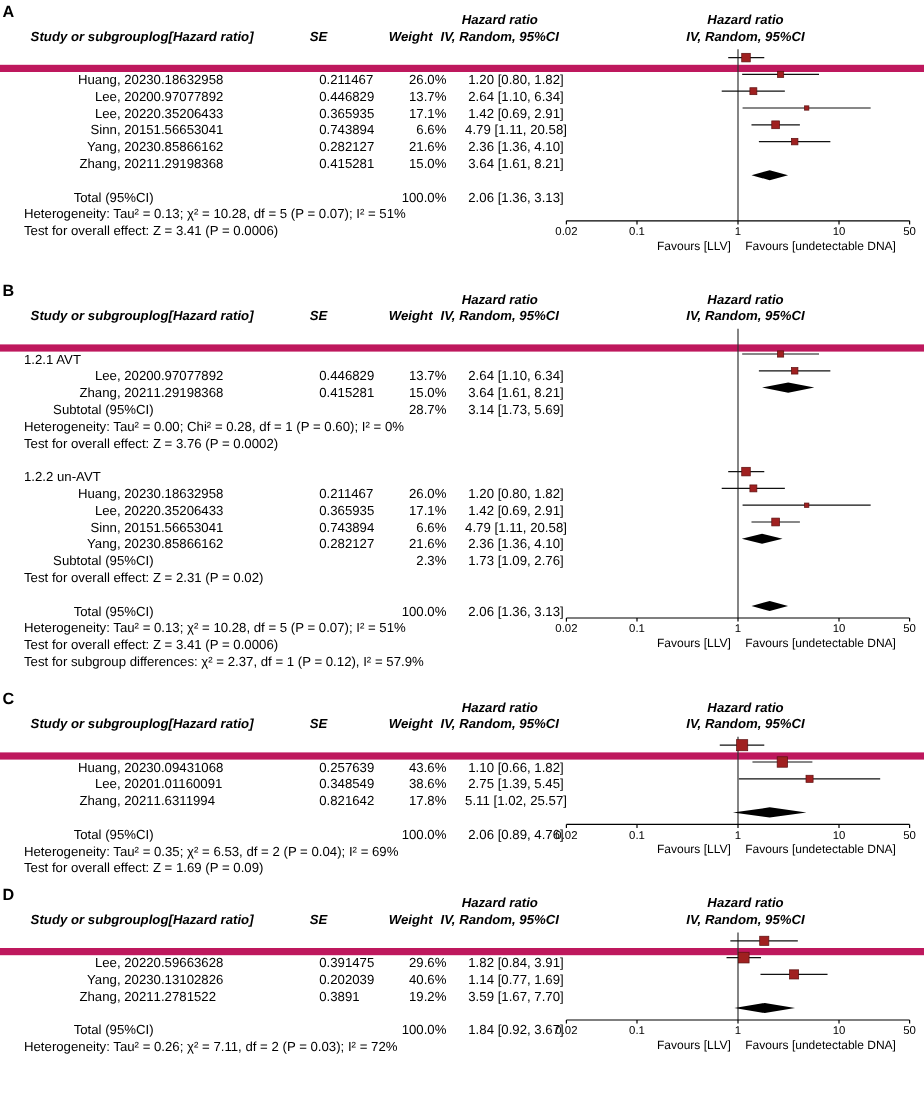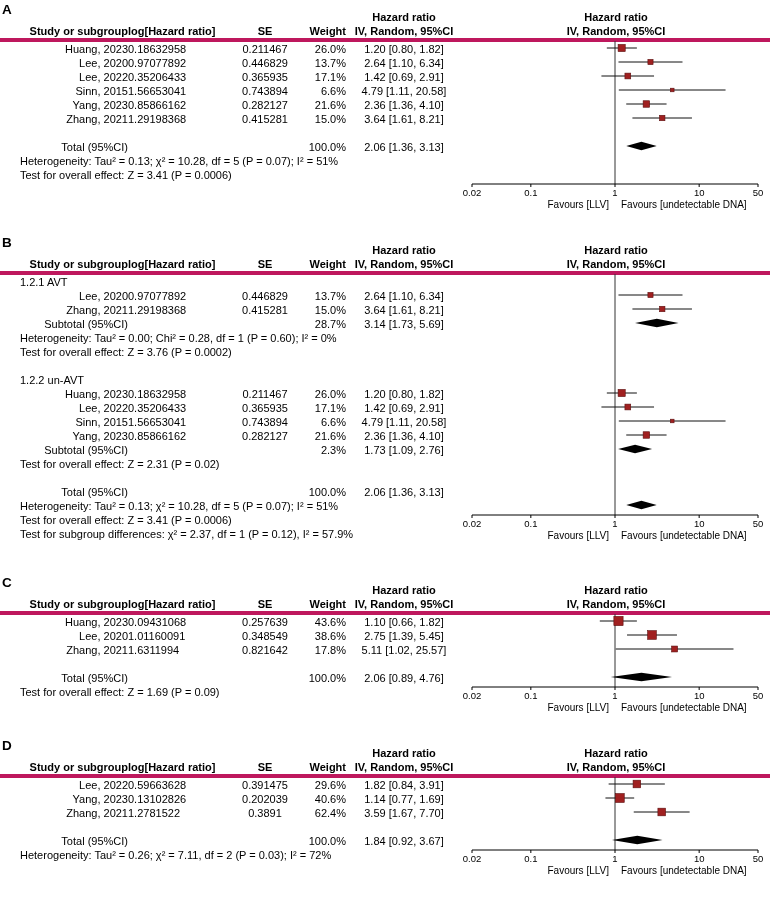--- a/index.html
+++ b/index.html
@@ -8,27 +8,27 @@
     font-family:"Liberation Sans","DejaVu Sans",sans-serif;
     color:#000;
     -webkit-font-smoothing:antialiased;
   }
   #figure { position:relative; padding:5px 0 4px 0; }
   .panel { position:relative; margin-bottom:14px; }
   .panel-letter {
     position:absolute; left:2px; top:-3px;
     font-weight:bold; font-size:13.5px;
   }
-  .hdr-wrap { padding-top:5px; padding-bottom:0; border-bottom:4px solid #be185d; }
+  .hdr-wrap { padding-top:5px; padding-bottom:16px; border-bottom:6px solid #be185d;font-style:italic; }
   .hdr-row { display:flex; font-weight:bold; font-size:11px; line-height:14px; height:14px; white-space:nowrap; }
   .t-row { display:flex; font-size:11px; line-height:14px; height:14px; white-space:nowrap; }
   .cell { box-sizing:border-box; overflow:visible; }
   .c-study { width:128px; padding-left:8px; text-align:right; }
   .c-loghr { width:112px; text-align:left; }
-  .c-se    { width:50px;  text-align:center; }
+  .c-se    { width:50px;  text-align:left;margin-left:26px; }
   .c-w     { width:56px;  text-align:right; }
   .c-ci    { width:116px; text-align:center; }
   .c-plot  { width:308px; text-align:center; }
   .c-full  { width:462px; padding-left:20px; text-align:left; }
   .plot-wrap { position:absolute; left:462px; top:0; width:308px; }
   svg { display:block; overflow:visible; }
   svg text { font-family:"Liberation Sans","DejaVu Sans",sans-serif; }
 </style>
 </head>
 <body>
@@ -333,20 +333,23 @@
         </div>
         <div class="t-row"></div>
         <div class="t-row">
           <div class="cell c-study">Total (95%CI)</div>
           <div class="cell c-loghr"></div>
           <div class="cell c-se"></div>
           <div class="cell c-w">100.0%</div>
           <div class="cell c-ci">2.06 [0.89, 4.76]</div>
         </div>
         <div class="t-row">
+          <div class="cell c-full">Heterogeneity: Tau² = 0.35; χ² = 6.53, df = 2 (P = 0.04); I² = 69%</div>
+        </div>
+        <div class="t-row">
           <div class="cell c-full">Test for overall effect: Z = 1.69 (P = 0.09)</div>
         </div>
       </div>
       <div class="plot-wrap">
         <svg width="308" height="139" viewBox="0 0 308 139">
           <line x1="153" y1="36" x2="153" y2="109" stroke="#333" stroke-width="1"></line>
           <line x1="137.81125790823023" y1="43" x2="174.88985584616023" y2="43" stroke="#111" stroke-width="1"></line>
           <rect x="151.86184542029494" y="38.37787927461863" width="9.24424145076274" height="9.24424145076274" fill="#a02020" stroke="#5c1010" stroke-width="0.6"></rect>
           <line x1="165.03736168628132" y1="57" x2="214.9814944094404" y2="57" stroke="#111" stroke-width="1"></line>
           <rect x="185.62901384783663" y="52.65097712123746" width="8.698045757525078" height="8.698045757525078" fill="#a02020" stroke="#5c1010" stroke-width="0.6"></rect>
@@ -401,21 +404,21 @@
           <div class="cell c-study">Yang, 2023</div>
           <div class="cell c-loghr">0.13102826</div>
           <div class="cell c-se">0.202039</div>
           <div class="cell c-w">40.6%</div>
           <div class="cell c-ci">1.14 [0.77, 1.69]</div>
         </div>
         <div class="t-row">
           <div class="cell c-study">Zhang, 2021</div>
           <div class="cell c-loghr">1.2781522</div>
           <div class="cell c-se">0.3891</div>
-          <div class="cell c-w">62.4%</div>
+          <div class="cell c-w">19.2%</div>
           <div class="cell c-ci">3.59 [1.67, 7.70]</div>
         </div>
         <div class="t-row"></div>
         <div class="t-row">
           <div class="cell c-study">Total (95%CI)</div>
           <div class="cell c-loghr"></div>
           <div class="cell c-se"></div>
           <div class="cell c-w">100.0%</div>
           <div class="cell c-ci">1.84 [0.92, 3.67]</div>
         </div>

